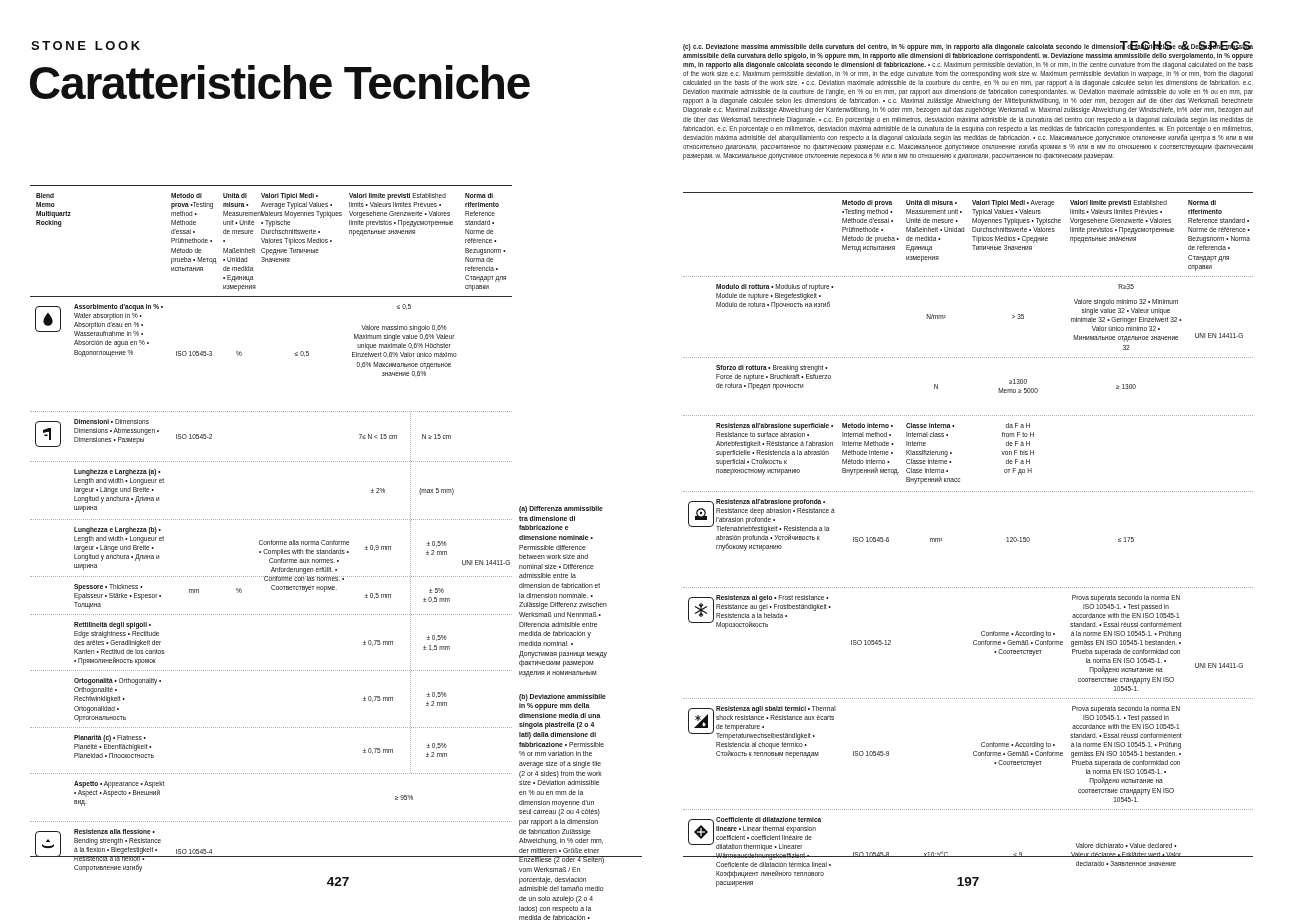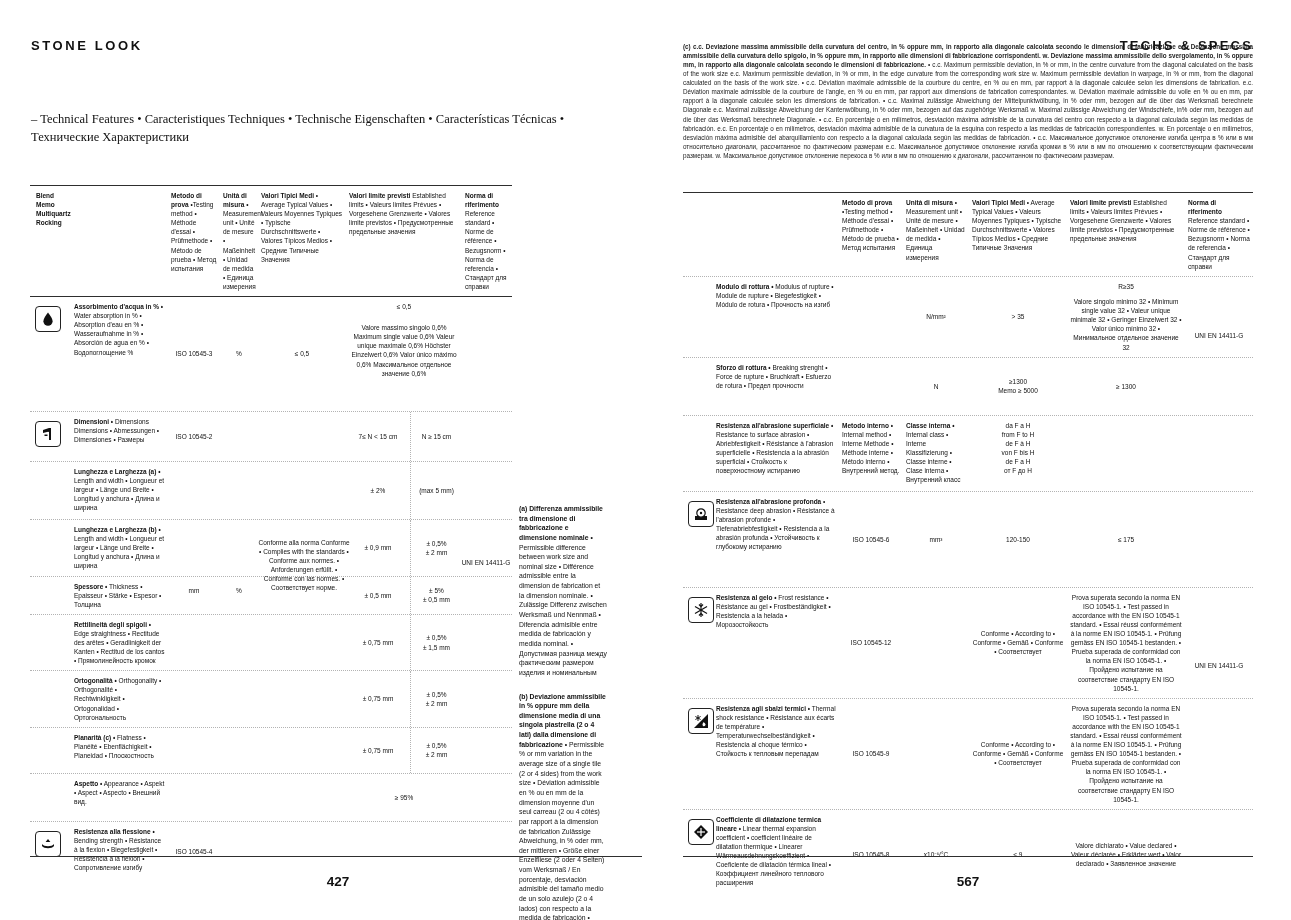--- a/index.html
+++ b/index.html
@@ -60,21 +60,21 @@
   .folio { position:absolute; top:874px; font-size:13.5px; font-weight:700; width:80px; text-align:center; }
   .folio-l { left:298px; }
   .folio-r { left:928px; }
 </style>
 </head>
 <body>
 
 <div class="stage">
 
   <div class="brand">STONE LOOK</div>
-  <div class="subtitle">– Technical Features • Caracteristiques Techniques • Technische Eigenschaften • Características Técnicas • Технические Характеристики</div>
+  <div class="title">Caratteristiche Tecniche</div>
 
   <div class="techspecs">TECHS &amp; SPECS</div>
   <p class="note-c">
     <span class="b">(c) c.c. Deviazione massima ammissibile della curvatura del centro, in % oppure mm, in rapporto alla diagonale calcolata secondo le dimensioni di fabbricazione e.c. Deviazione massima ammissibile della curvatura dello spigolo, in % oppure mm, in rapporto alle dimensioni di fabbricazione corrispondenti. w. Deviazione massima ammissibile dello svergolamento, in % oppure mm, in rapporto alla diagonale calcolata secondo le dimensioni di fabbricazione.</span>
     <span>• c.c. Maximum permissible deviation, in % or mm, in the centre curvature from the diagonal calculated on the basis of the work size e.c. Maximum permissible deviation, in % or mm, in the edge curvature from the corresponding work size w. Maximum permissible deviation in warpage, in % or mm, from the diagonal calculated on the basis of the work size. • c.c. Déviation maximale admissible de la courbure du centre, en % ou en mm, par rapport à la diagonale calculée selon les dimensions de fabrication. e.c. Déviation maximale admissible de la courbure de l'angle, en % ou en mm, par rapport aux dimensions de fabrication correspondantes. w. Déviation maximale admissible du voile en % ou en mm, par rapport à la diagonale calculée selon les dimensions de fabrication. • c.c. Maximal zulässige Abweichung der Mittelpunktwölbung, in % oder mm, bezogen auf die über das Werksmaß berechnete Diagonale e.c. Maximal zulässige Abweichung der Kantenwölbung, in % oder mm, bezogen auf das zugehörige Werksmaß w. Maximal zulässige Abweichung der Windschiefe, in% oder mm, bezogen auf die über das Werksmaß berechnete Diagonale. • c.c. En porcentaje o en milímetros, desviación máxima admisible de la curvatura del centro con respecto a la diagonal calculada según las medidas de fabricación. e.c. En porcentaje o en milímetros, desviación máxima admisible de la curvatura de la esquina con respecto a las medidas de fabricación correspondientes. w. En porcentaje o en milímetros, desviación máxima admisible del abarquillamiento con respecto a la diagonal calculada según las medidas de fabricación. • c.c. Максимальное допустимое отклонение изгиба центра в % или в мм относительно диагонали, рассчитанное по фактическим размерам e.c. Максимальное допустимое отклонение изгиба кромки в % или в мм по отношению к соответствующим фактическим размерам. w. Максимальное допустимое отклонение перекоса в % или в мм по отношению к диагонали, рассчитанном по фактическим размерам.</span>
   </p>
 
   <div class="tbl lt">
 
     <div class="row hdr" style="min-height:76px;">
@@ -373,15 +373,15 @@
       <div class="c"></div>
     </div>
 
     <div class="float" style="left:502px; top:138px; width:68px;">UNI EN 14411-G</div>
     <div class="float" style="left:502px; top:468px; width:68px;">UNI EN 14411-G</div>
   </div>
 
   <div class="rule rule-l"></div>
   <div class="rule rule-r"></div>
   <div class="folio folio-l">427</div>
-  <div class="folio folio-r">567</div>
+  <div class="folio folio-r">197</div>
 
 </div>
 
 </body></html>

